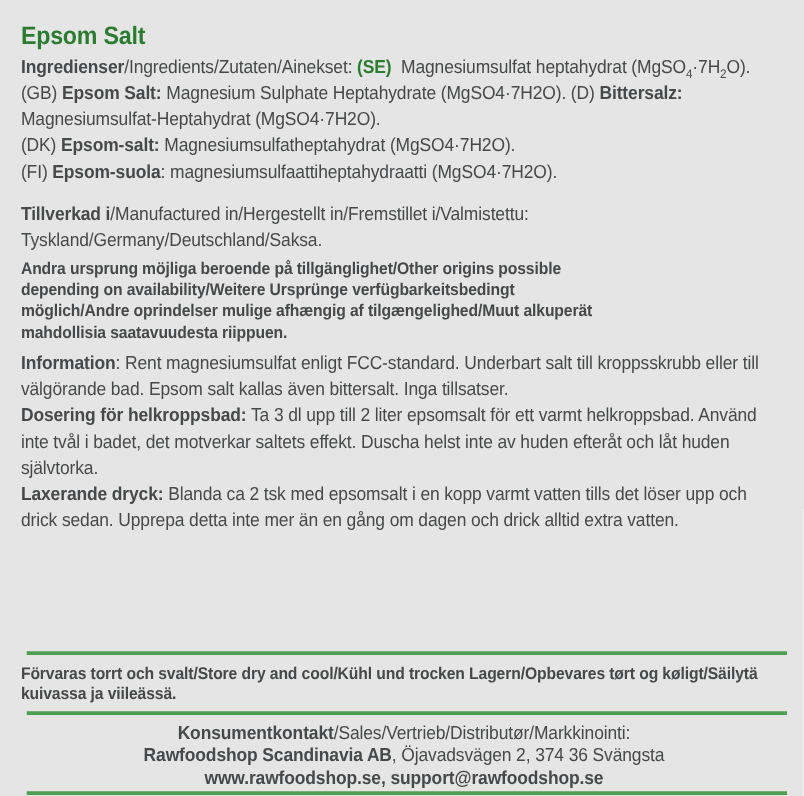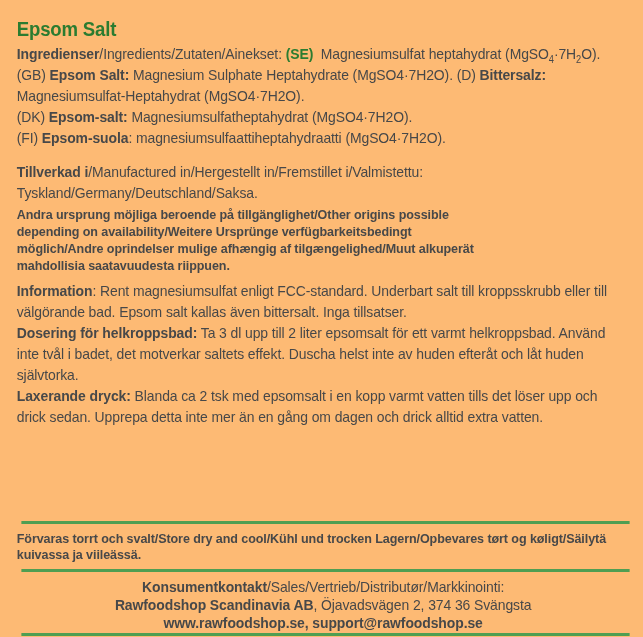--- a/index.html
+++ b/index.html
@@ -5,21 +5,21 @@
   :root{
     --green:#2b7c30;
     --rule-green:#4f9e52;
     --ink:#474849;
   }
   *{box-sizing:border-box;}
   html,body{margin:0;padding:0;background:#ffffff;}
   .page{
     position:relative;
     width:643px;height:637px;
-    background:#fdba74;
+    background:#e5e5e5;
     overflow:hidden;
     font-family:"Liberation Sans", sans-serif;
     color:var(--ink);
   }
   
   .squeeze{
     position:absolute;left:0;
     width:678px;
     transform:scaleX(0.93);
     transform-origin:0 0;

